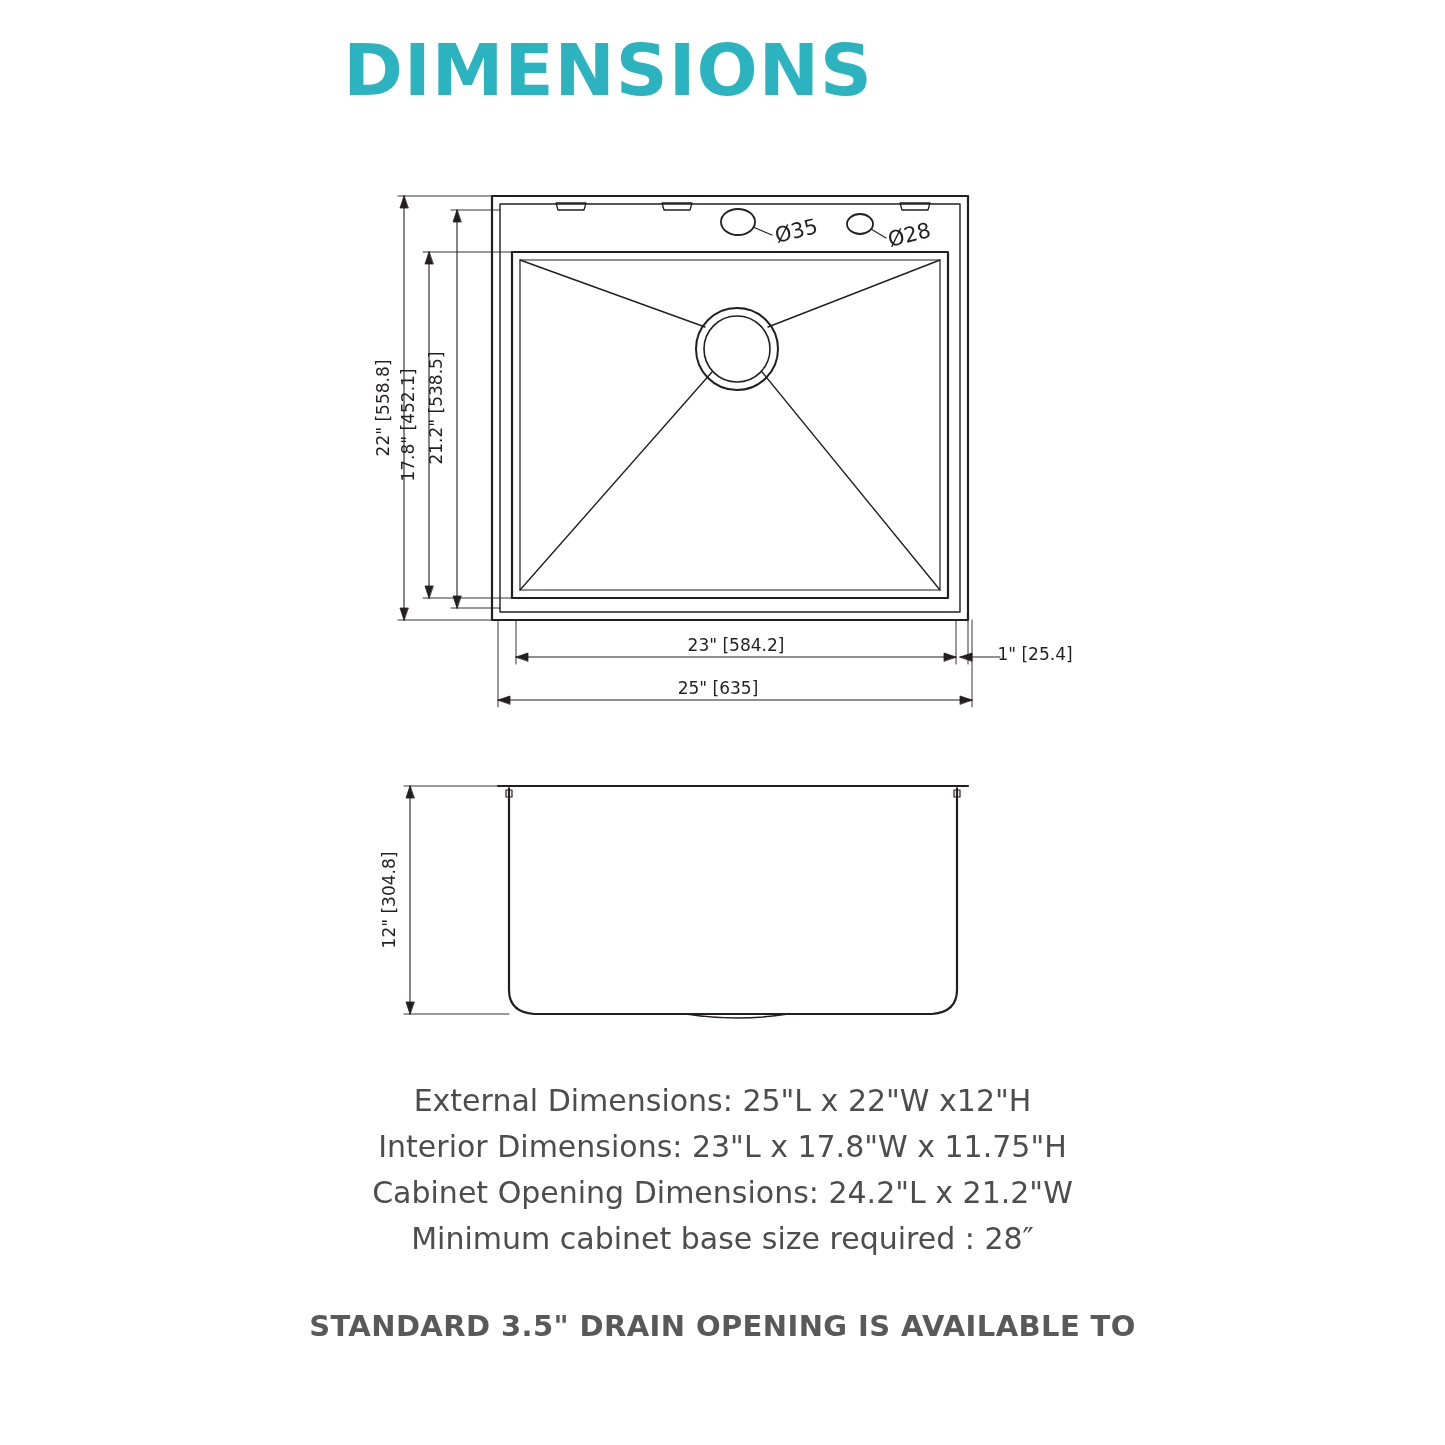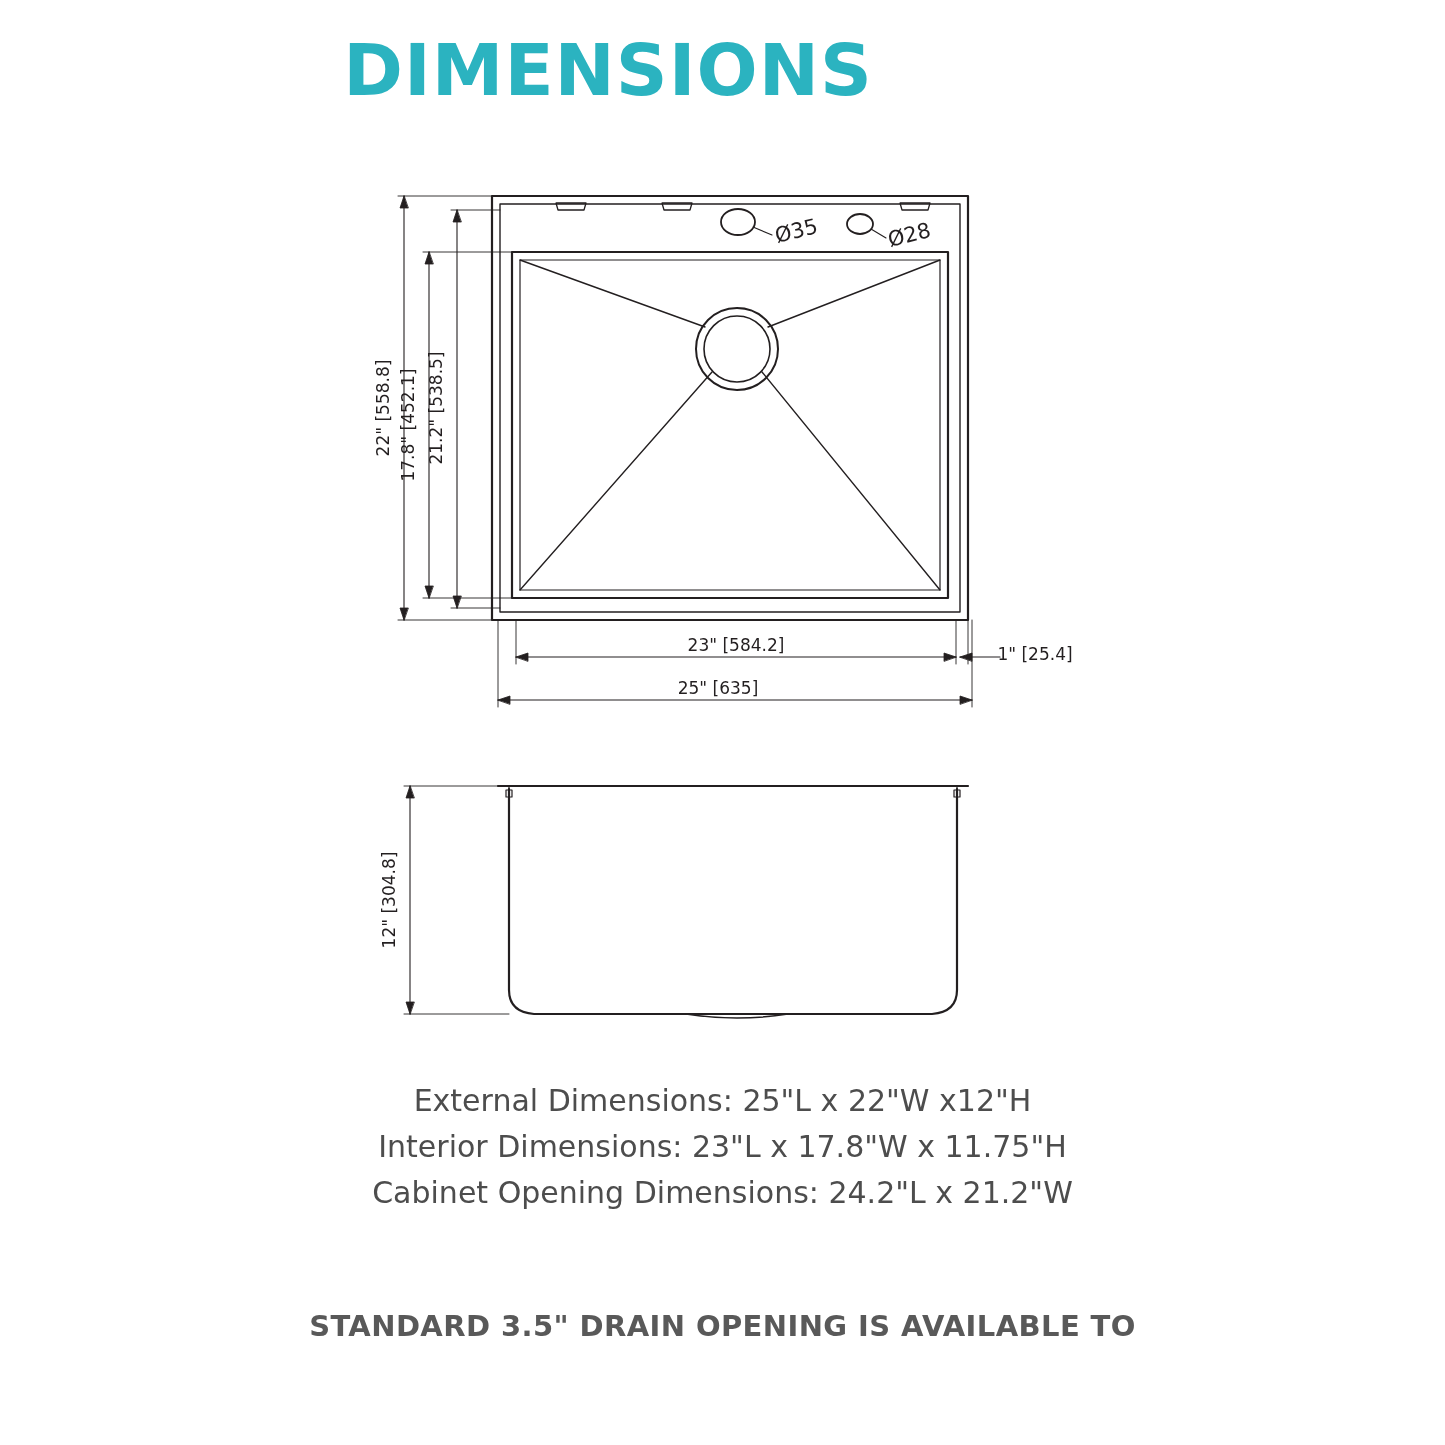--- a/index.html
+++ b/index.html
@@ -162,17 +162,18 @@
 
   <text x="890" y="247" transform="rotate(-14 890 247)" font-family="DejaVu Sans, sans-serif" font-size="21" fill="#231f20">Ø28</text>
 
   <text x="395" y="900" transform="rotate(-90 395 900)" text-anchor="middle" font-family="DejaVu Sans, sans-serif" font-size="17" fill="#231f20">12" [304.8]</text>
 </svg>
 
 <div class="specs">
   <div class="spec-line">External Dimensions: 25"L x 22"W x12"H</div>
   <div class="spec-line">Interior Dimensions: 23"L x 17.8"W x 11.75"H</div>
   <div class="spec-line">Cabinet Opening Dimensions: 24.2"L x 21.2"W</div>
+  <div class="spec-line">Minimum cabinet base size required : 28″</div>
 </div>
 
 <div class="note">
   <div class="note-line">STANDARD 3.5" DRAIN OPENING IS AVAILABLE TO</div>
 </div>
 
 </body></html>

